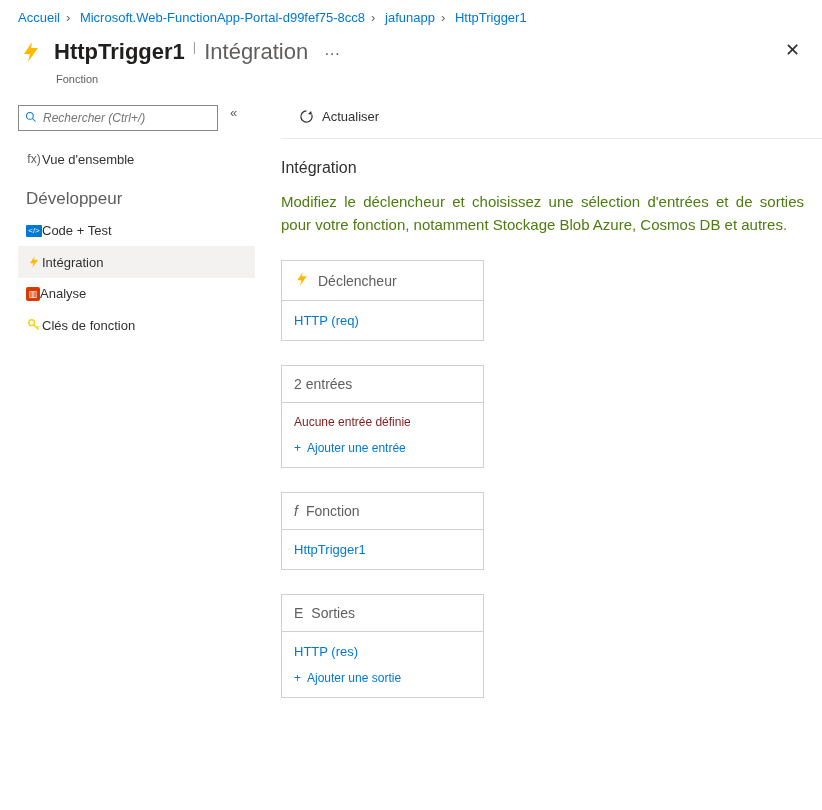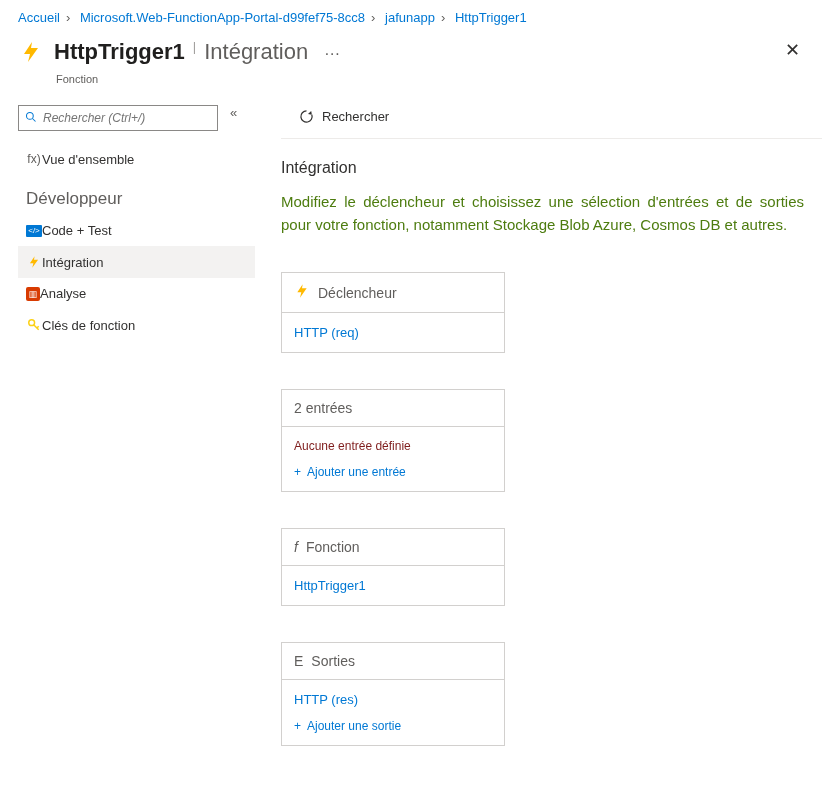--- a/index.html
+++ b/index.html
@@ -37,21 +37,21 @@
 
 .content { flex: 1; padding: 0 0 20px 26px; }
 .toolbar { display:flex; align-items:center; padding: 10px 0 10px 12px; border-bottom: 1px solid #edebe9; }
 .toolbar button { background:none; border:none; display:flex; align-items:center; gap:8px; font-size:13px; color:#323130; cursor:pointer; padding:4px 6px;}
 .toolbar .refresh-icon { display:inline-flex; }
 
 .section { padding: 20px 18px 0 0; }
 .section h2 { font-size: 16px; font-weight:400; color:#323130; margin-bottom: 14px;}
 .section p { font-size: 15px; color:#4d7c0f; line-height:1.5; text-align:justify; }
 
-.card { border: 1px solid #d2d0ce; width: 224px; margin: 36px 0 0 0; }
+.card { border: 1px solid #d2d0ce; width: 203px; margin: 24px 0 0 0; }
 .card-header { padding: 10px 12px; border-bottom: 1px solid #d2d0ce; display:flex; align-items:center; gap:8px; font-size:14px; color:#605e5c;}
 .card-body { padding: 12px 12px; }
 .card-body .link { font-size: 13px; }
 .card-body .muted { font-size: 12px; color:#7f1d1d; }
 .card-body .add { margin-top: 12px; font-size: 12px; color:#0078d4; cursor:pointer; }
 .card-body .add .plus { margin-right: 6px; }
 .cards { padding-bottom:20px; }
 </style>
 </head>
 <body>
@@ -130,21 +130,21 @@
 
   <div class="content">
     <div class="toolbar">
       <button>
         <span class="refresh-icon">
           <svg width="15" height="15" viewBox="0 0 16 16">
               <path d="M8 2 a6 6 0 1 0 5.7 4.1" fill="none" stroke="#323130" stroke-width="1.3"></path>
               <path d="M13 2 L13.7 6.1 L9.6 5.3 Z" fill="#323130"></path>
             </svg>
         </span>
-        <span>Rechercher</span>
+        <span>Actualiser</span>
       </button>
     </div>
 
     <div class="section">
       <h2>Intégration</h2>
       <p>Modifiez le déclencheur et choisissez une sélection d'entrées et de sorties pour votre fonction, notamment Stockage Blob Azure, Cosmos DB et autres.</p>
     </div>
 
     <div class="cards">
 

